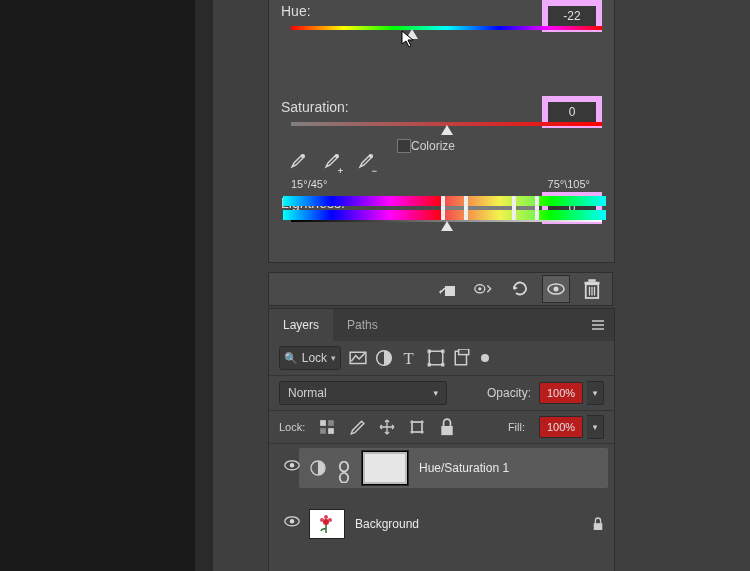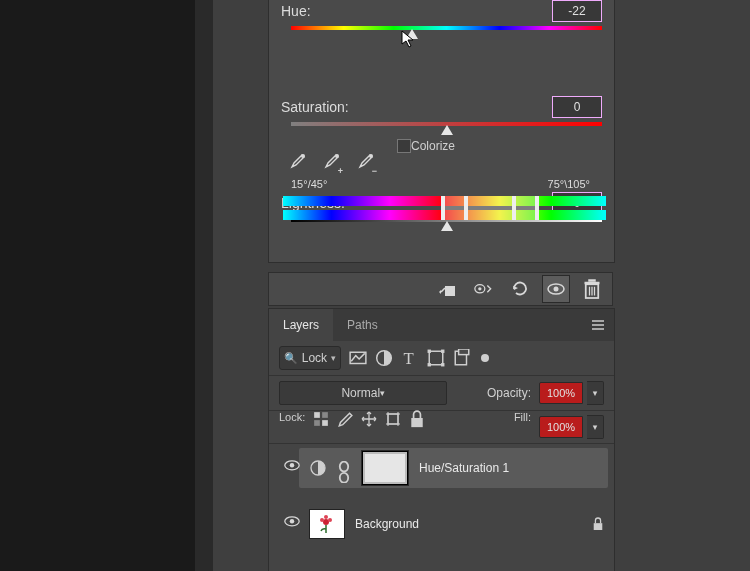--- a/index.html
+++ b/index.html
@@ -3,21 +3,21 @@
 <meta charset="utf-8">
 <style>
   html,body{margin:0;padding:0;background:#000;width:750px;height:571px;font-family:-apple-system,BlinkMacSystemFont,"Segoe UI",Arial,sans-serif;font-size:12px;color:#d0d0d0;overflow:hidden}
   .stage{position:relative;width:750px;height:571px;background:#1a1a1a}
   .appcol{position:absolute;left:195px;top:0;width:555px;height:571px;background:#3f3f3f}
   .darkstrip{position:absolute;left:195px;top:0;width:18px;height:571px;background:#2a2a2a}
   .panel{position:absolute;left:213px;top:0;width:537px;height:571px}
   .huesat{position:absolute;left:55px;top:0;width:345px;height:262px;background:#4a4a4a;border:1px solid #2e2e2e;border-top:none}
   .row{position:relative;height:48px}
   .row .lbl{position:absolute;left:12px;top:3px;color:#dcdcdc;font-size:14px}
-  .row .val{position:absolute;right:12px;top:0;width:48px;height:20px;background:#383838;border:1px solid #f0abfc;color:#e0e0e0;font-size:12px;text-align:center;line-height:20px}
+  .row .val{position:absolute;right:12px;top:0;width:48px;height:20px;background:#383838;border:6px solid #f0abfc;color:#e0e0e0;font-size:12px;text-align:center;line-height:20px}
   .track{position:absolute;left:22px;right:12px;top:26px;height:4px}
   .hue-track{background:linear-gradient(90deg,#ff0000 0%,#ffff00 17%,#00ff00 33%,#00ffff 50%,#0000ff 67%,#ff00ff 83%,#ff0000 100%)}
   .sat-track{background:linear-gradient(90deg,#808080 0%,#ff0000 100%)}
   .lig-track{background:linear-gradient(90deg,#000 0%,#fff 100%)}
   .thumb{position:absolute;top:3px;width:0;height:0;border-left:6px solid transparent;border-right:6px solid transparent;border-bottom:10px solid #e6e6e6;transform:translateX(-6px)}
   .eyedrops{position:absolute;left:18px;top:152px;display:flex;gap:14px}
   .eye{width:20px;height:20px;color:#d0d0d0;display:flex;align-items:center;justify-content:center}
   .eye svg{width:18px;height:18px}
   .eye .sub{position:absolute;font-size:9px;font-weight:bold;color:#d0d0d0;bottom:-4px;right:-2px}
   .colorize{position:absolute;left:128px;top:139px;display:flex;align-items:flex-start;gap:0}
@@ -38,25 +38,25 @@
   .tab{padding:0 14px;height:32px;line-height:32px;color:#aaa;font-size:12px}
   .tab.active{background:#444;color:#e6e6e6}
   .menu-icon{margin-left:auto;margin-right:8px;color:#ccc}
   .filters{height:34px;display:flex;align-items:center;gap:8px;padding:0 10px;border-bottom:1px solid #333}
   .kind{display:flex;align-items:center;height:22px;background:#3a3a3a;border:1px solid #2a2a2a;border-radius:3px;padding:0 4px;gap:4px}
   .kind .mag{font-size:11px}
   .kind .caret{font-size:9px;color:#bbb}
   .ficon{width:18px;height:18px;color:#cfcfcf;display:flex;align-items:center;justify-content:center}
   .dot{width:8px;height:8px;border-radius:50%;background:#cfcfcf;margin-left:2px}
   .blendrow{height:34px;display:flex;align-items:center;padding:0 10px;gap:8px;border-bottom:1px solid #333}
-  .sel-blend{flex:0 0 150px;height:22px;background:#3a3a3a;border:1px solid #2a2a2a;display:flex;align-items:center;padding:0 8px;justify-content:center;border-radius:2px}
+  .sel-blend{flex:0 0 150px;height:22px;background:#3a3a3a;border:1px solid #2a2a2a;display:flex;align-items:center;padding:0 8px;justify-content:space-between;border-radius:2px}
   .pct{display:flex;align-items:center;gap:4px}
   .pctval{width:42px;height:20px;background:#b91c1c;border:1px solid #2a2a2a;text-align:center;line-height:20px;font-size:11px;color:#e0e0e0;border-radius:2px 0 0 2px}
   .pctcaret{width:16px;height:22px;background:#3a3a3a;border:1px solid #2a2a2a;border-left:none;display:flex;align-items:center;justify-content:center;font-size:9px;border-radius:0 2px 2px 0}
-  .lockrow{height:32px;display:flex;padding:0 10px;gap:8px;border-bottom:1px solid #333;font-size:11px}
+  .lockrow{height:32px;display:flex;align-items:center;padding:0 10px;gap:14px;border-bottom:1px solid #333;font-size:11px}
   .lockico{width:16px;height:16px;color:#cfcfcf;display:flex;align-items:center;justify-content:center}
   .layer{height:40px;display:flex;align-items:center;padding:0 10px;gap:10px}
   .layer.sel{background:#5a5a5a}
   .eyeico{width:18px;height:18px;color:#d8d8d8}
   .adj-circle{width:18px;height:18px}
   .link-ico{width:14px;height:14px;color:#cfcfcf}
   .mask{width:40px;height:28px;background:#e6e6e6;border:2px solid #bcbcbc;box-shadow:0 0 0 1px #000}
   .maskwrap{padding:2px;background:#2a2a2a}
   .thumbimg{width:34px;height:28px;background:#fff;border:1px solid #222;position:relative}
   .flower{position:absolute;left:6px;top:4px;width:20px;height:20px}

